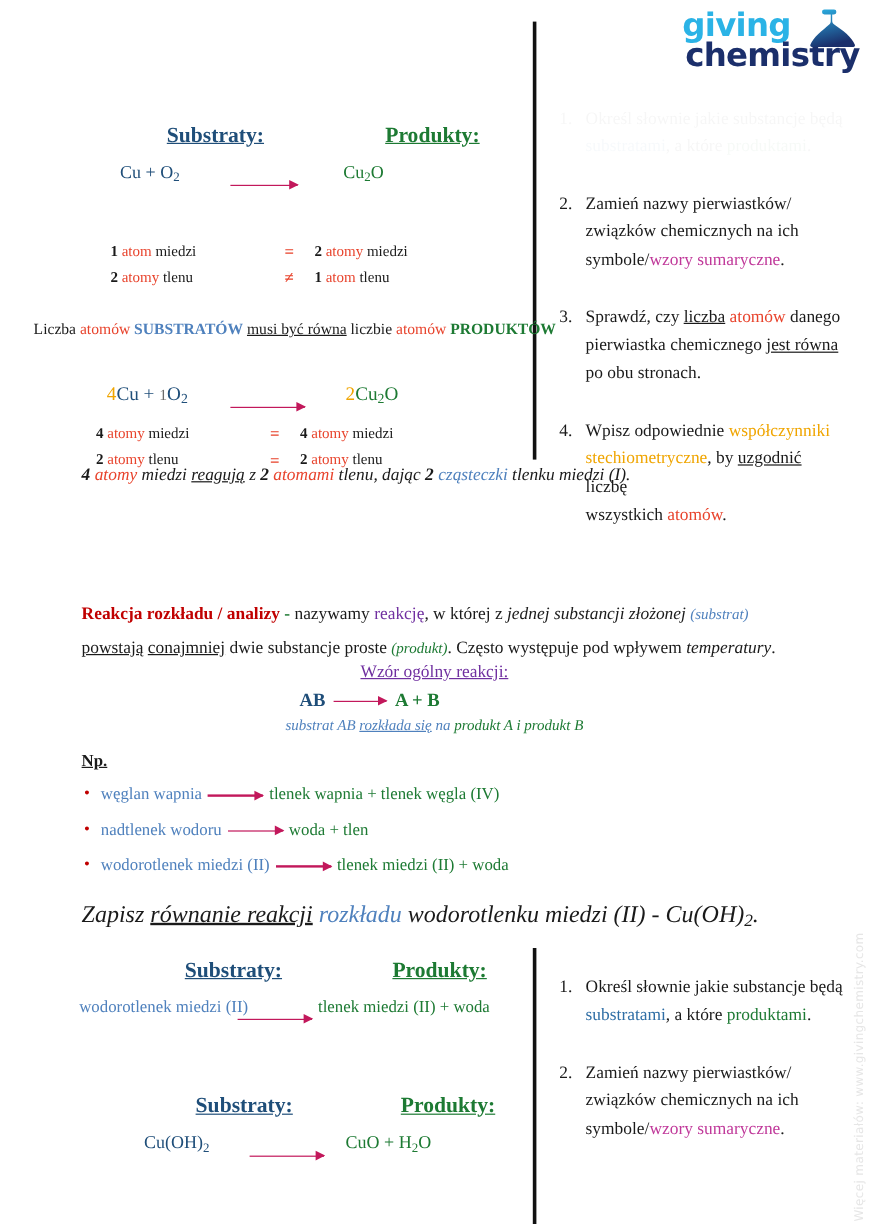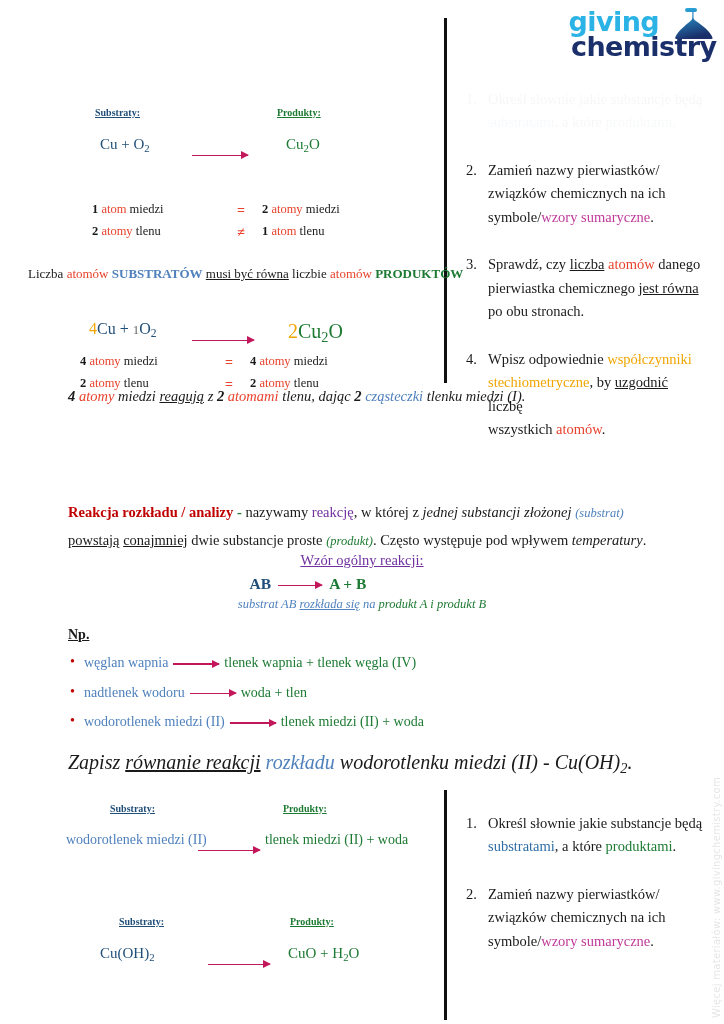--- a/index.html
+++ b/index.html
@@ -67,21 +67,21 @@
   .step-num {
     width: 22px; flex: 0 0 22px;
     font-size: 14.5px; line-height: 1.62;
   }
   .step-text { font-size: 14.5px; line-height: 1.62; }
   #steps-top    { left: 466px; top: 88px; }
   #steps-bottom { left: 466px; top: 812px; }
   .step.ghost { opacity: 0.035; }
 
   
-  .eq-head { font-size: 10px; }
+  .eq-head { font-size: 18px; margin-left: 44px; }
   .eq-main { font-size: 15px; font-weight: normal; }
 
   .arrow { display: inline-block; position: relative; vertical-align: middle; }
   .arrow .shaft {
     display: block; height: 1.6px; background: #c2185b;
   }
   .arrow .head {
     position: absolute; right: -1px; top: 50%;
     width: 0; height: 0;
     transform: translateY(-50%);
@@ -211,21 +211,21 @@
 <div class="abs rule-line" style="left:28px; top:266px;">
   <span>Liczba </span><span class="c-red">atomów</span><span>&nbsp;</span><span class="b c-steel">SUBSTRATÓW</span><span>&nbsp;</span><span class="u">musi być równa</span><span> liczbie </span><span class="c-red">atomów</span><span>&nbsp;</span><span class="b c-green">PRODUKTÓW</span>
 </div>
 
 <div class="abs eq-main" style="left:89px; top:320px; font-size:16px;">
   <span class="c-orange">4</span><span class="c-navy">Cu</span><span class="c-navy"> + </span><span class="c-gray" style="font-size:13px;">1</span><span class="c-navy">O</span><span class="c-navy sub">2</span>
 </div>
 <div class="abs" style="left:192px; top:330px;">
   <span class="arrow" style="width:62px;"><span class="shaft"></span><span class="head"></span></span>
 </div>
-<div class="abs eq-main" style="left:288px; top:320px; font-size:20px;">
+<div class="abs eq-main" style="left:288px; top:320px; font-size:16px;">
   <span class="c-orange">2</span><span class="c-green">Cu</span><span class="c-green sub">2</span><span class="c-green">O</span>
 </div>
 
 <div class="abs counts" id="counts-balanced" style="left:80px; top:352px;">
     <div class="row">
       <div class="left"><span class="b">4</span>&nbsp;<span class="c-red">atomy</span>&nbsp;<span>miedzi</span></div>
       <div class="sign c-red">=</div>
       <div class="right"><span class="b">4</span>&nbsp;<span class="c-red">atomy</span>&nbsp;<span>miedzi</span></div>
     </div>
     <div class="row">
@@ -303,21 +303,21 @@
 <div class="abs" style="left:265px; top:832px; font-size:14px;">
   <span class="c-green">tlenek miedzi (II) + woda</span>
 </div>
 
 <div class="abs" style="left:119px; top:911px;">
   <span class="eq-head u c-navy b">Substraty:</span>
 </div>
 <div class="abs" style="left:290px; top:911px;">
   <span class="eq-head u c-green b">Produkty:</span>
 </div>
-<div class="abs eq-main" style="left:100px; top:945px;">
+<div class="abs eq-main" style="left:120px; top:945px;">
   <span class="c-navy">Cu(OH)</span><span class="c-navy sub">2</span>
 </div>
 <div class="abs" style="left:208px; top:954px;">
   <span class="arrow" style="width:62px;"><span class="shaft"></span><span class="head"></span></span>
 </div>
 <div class="abs eq-main" style="left:288px; top:945px;">
   <span class="c-green">CuO + H</span><span class="c-green sub">2</span><span class="c-green">O</span>
 </div>
 
 <div class="abs" id="watermark">Więcej materiałów: www.givingchemistry.com</div>

